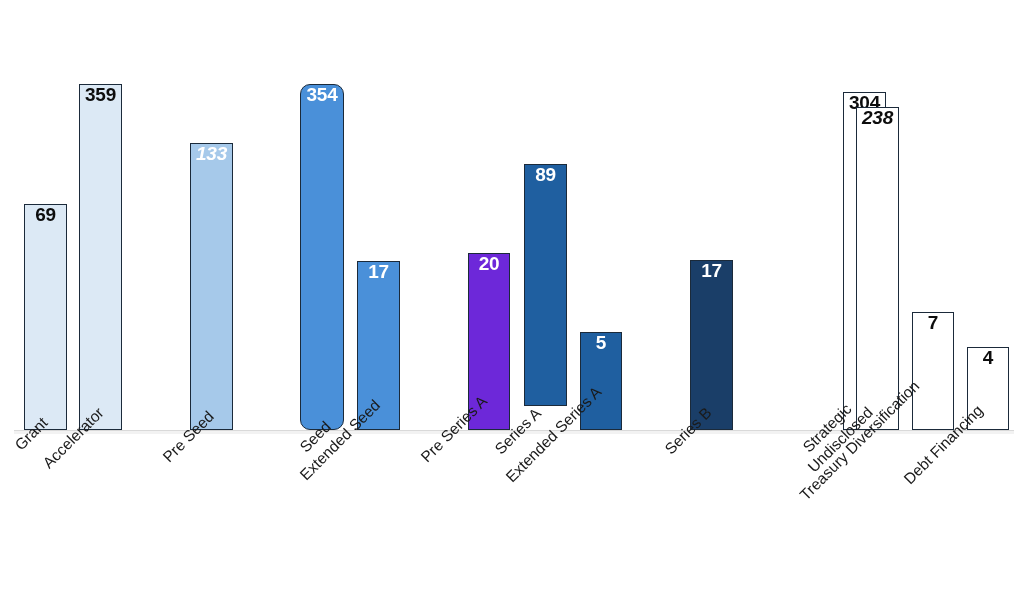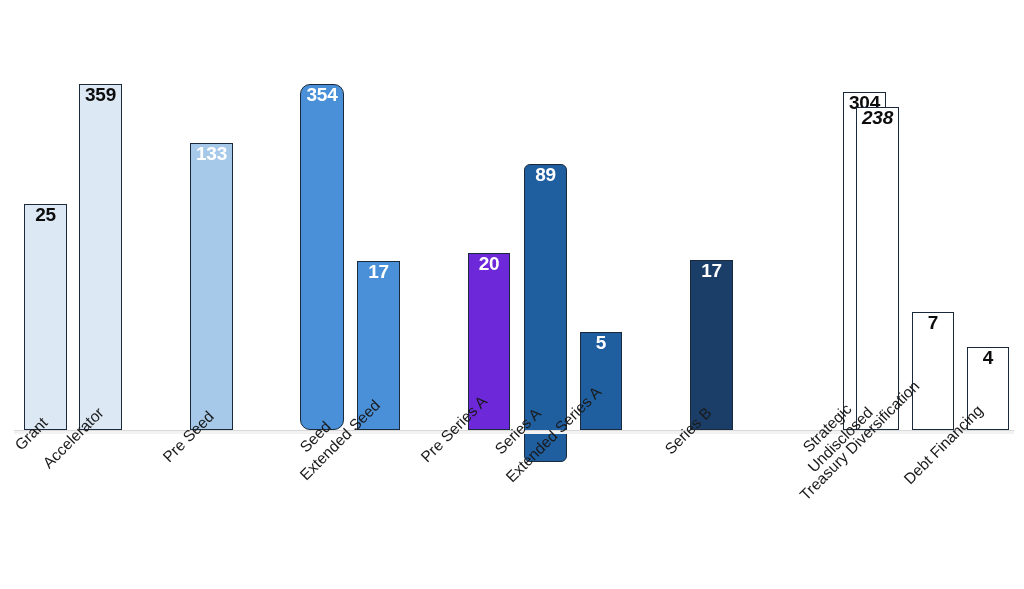--- a/index.html
+++ b/index.html
@@ -83,38 +83,38 @@
   }
 </style>
 </head>
 <body>
 
 <div id="chart-root">
 
   <div id="plot-area">
     <div id="bars-layer">
         <div class="bar" style="left: 24px; width: 43px; top: 204px; height: 226px; background: rgb(220, 233, 245); border-color: rgb(27, 42, 58);">
-          <span class="bar-value dark">25</span>
+          <span class="bar-value dark">69</span>
         </div>
         <div class="bar" style="left: 79px; width: 43px; top: 84px; height: 346px; background: rgb(220, 233, 245); border-color: rgb(27, 42, 58);">
           <span class="bar-value dark">359</span>
         </div>
-        <div class="bar" style="left: 190px; width: 43px; top: 143px; height: 287px; background: rgb(166, 201, 234); border-color: rgb(27, 42, 58);">
+        <div class="bar" style="left: 190px; width: 43px; top: 143px; height: 287px; background: rgb(166, 201, 234); border-color: rgb(27, 42, 58); font-style: italic;">
           <span class="bar-value light">133</span>
         </div>
         <div class="bar" style="left: 300px; width: 44px; top: 84px; height: 346px; background: rgb(74, 144, 217); border-color: rgb(27, 42, 58); border-radius: 10px;">
           <span class="bar-value light">354</span>
         </div>
         <div class="bar" style="left: 357px; width: 43px; top: 261px; height: 169px; background: rgb(74, 144, 217); border-color: rgb(27, 42, 58);">
           <span class="bar-value light">17</span>
         </div>
         <div class="bar" style="left: 468px; width: 42px; top: 253px; height: 177px; background: #6d28d9; border-color: rgb(27, 42, 58);">
           <span class="bar-value light">20</span>
         </div>
-        <div class="bar" style="left: 524px; width: 43px; top: 164px; height: 298px; background: rgb(31, 95, 160); border-color: rgb(27, 42, 58); border-radius: 6px;">
+        <div class="bar" style="left: 524px; width: 43px; top: 164px; height: 242px; background: rgb(31, 95, 160); border-color: rgb(27, 42, 58);">
           <span class="bar-value light">89</span>
         </div>
         <div class="bar" style="left: 580px; width: 42px; top: 332px; height: 98px; background: rgb(31, 95, 160); border-color: rgb(27, 42, 58);">
           <span class="bar-value light">5</span>
         </div>
         <div class="bar" style="left: 690px; width: 43px; top: 260px; height: 170px; background: rgb(26, 62, 104); border-color: rgb(27, 42, 58);">
           <span class="bar-value light">17</span>
         </div>
         <div class="bar" style="left: 802px; width: 43px; top: 92px; height: 338px; background: rgb(255, 255, 255); border-color: rgb(27, 42, 58); margin-left: 41px;">
           <span class="bar-value dark">304</span>

